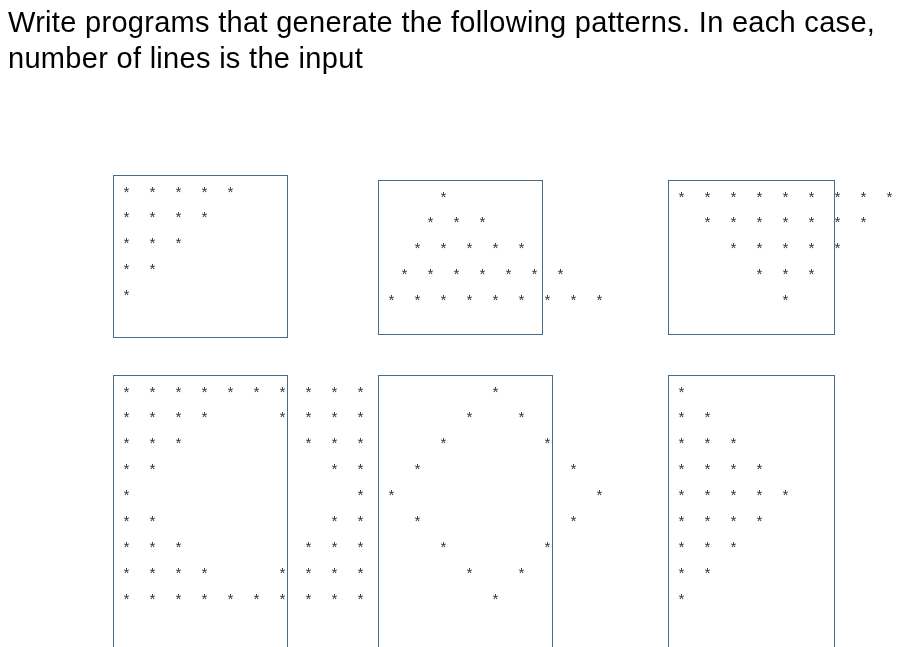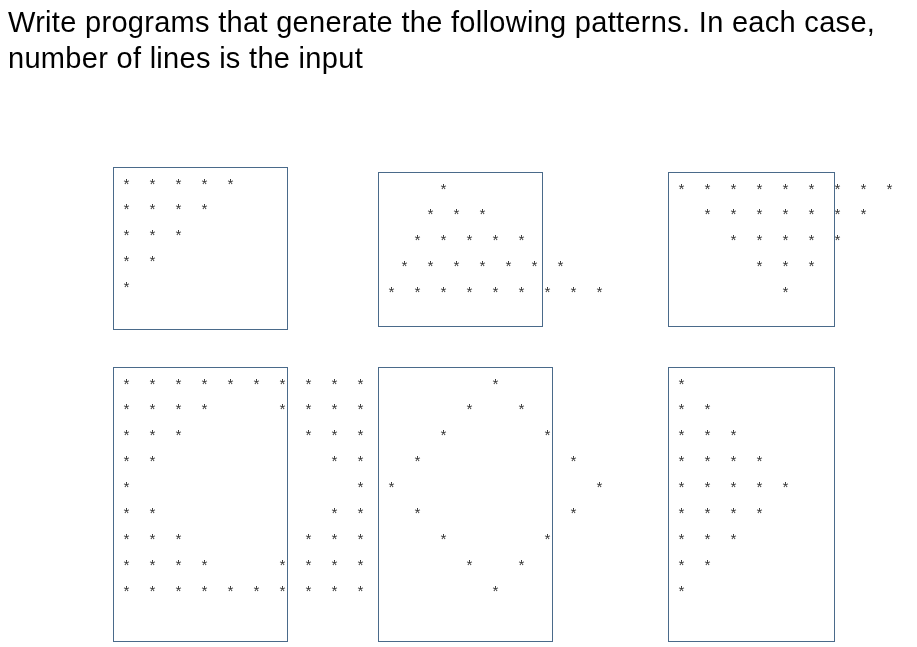--- a/index.html
+++ b/index.html
@@ -12,21 +12,21 @@
     height: 647px;
     background: #ffffff;
     font-family: Verdana, Geneva, sans-serif;
     padding: 4px 8px;
     overflow: hidden;
   }
   .instruction {
     font-size: 29px;
     line-height: 1.25;
     color: #000;
-    margin-bottom: 0;
+    margin-bottom: 8px;
     letter-spacing: 0.3px;
   }
   .grid {
     position: relative;
   }
   .pattern-box {
     position: absolute;
     border: 1px solid #4a6a8a;
     font-family: "Courier New", monospace;
     font-size: 15px;

